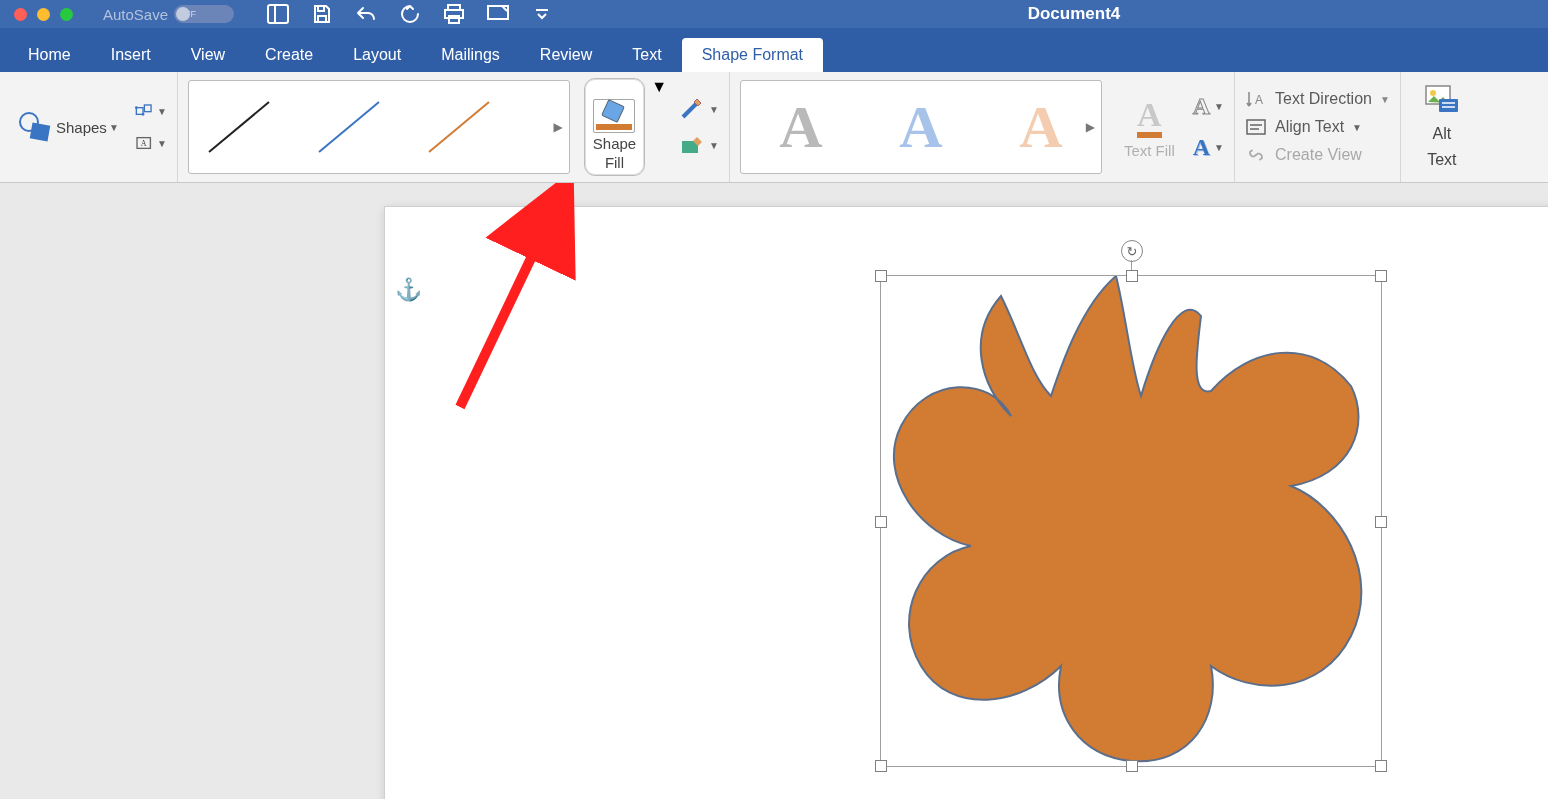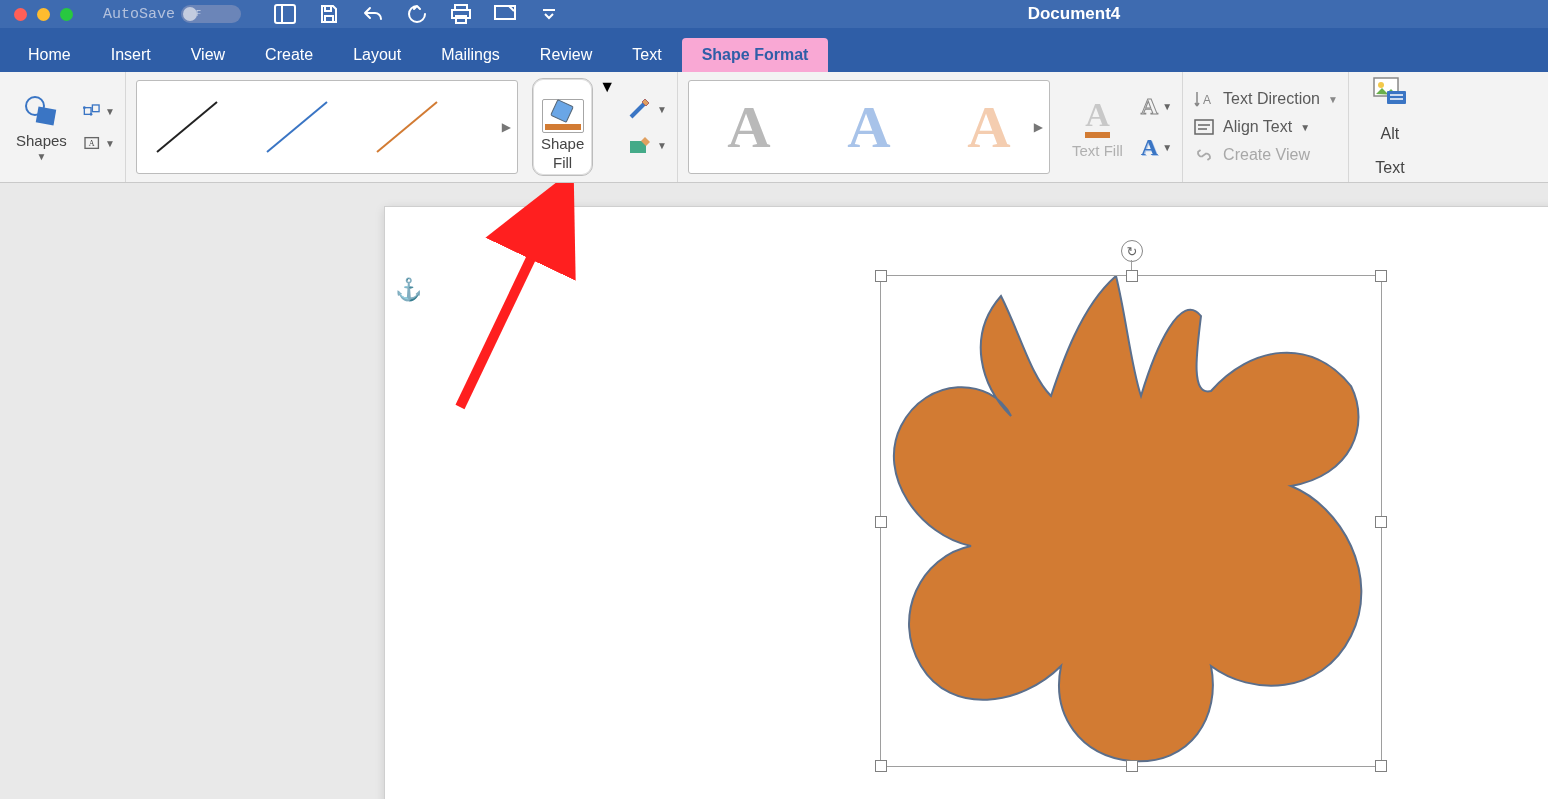--- a/index.html
+++ b/index.html
@@ -35,21 +35,20 @@
   .tl.green  { background:#28c840; }
 
   .autosave {
     margin-left: 30px;
     display: flex;
     align-items: center;
     gap: 6px;
     color:#b3c1dd;
     font-size:15px;
     font-weight:500;
-    font-family:Liberation Mono, monospace;
   }
   .switch {
     width: 52px; height: 18px;
     background: #6b85b8;
     border-radius: 10px;
     display:flex; align-items:center;
     padding:0 4px;
     color:#cfd8ea; font-size:9px;
     position:relative;
     justify-content: flex-start;
@@ -92,42 +91,42 @@
   .ribbon-tab {
     color:#fff;
     font-size:16px;
     padding: 8px 20px 8px 20px;
     border-top-left-radius:4px;
     border-top-right-radius:4px;
     white-space:nowrap;
     cursor:default;
   }
   .ribbon-tab.active {
-    background:#f9a8d4;
+    background:#ffffff;
     color:#2f5ea7;
-    font-weight:700;
+    font-weight:400;
   }
 
   
   .ribbon {
     height: 110px;
     background:#f3f3f3;
     border-bottom:1px solid #c9c9c9;
     display:flex;
     align-items:stretch;
   }
   .group {
     border-right:1px solid #d7d7d7;
     display:flex;
     align-items:center;
     padding:6px 10px;
   }
 
   .big-btn {
-    display:flex; flex-direction:column;
+    display:flex; 
     align-items:center;
     font-size:15px;
     color:#444;
     gap:2px;
     padding:4px 6px;
   }
   .big-btn .iconbox { width:38px; height:38px; display:flex; align-items:center; justify-content:center;}
   .big-btn .caret { font-size:10px; color:#666;}
   .stack { display:flex; flex-direction:column; gap:8px; align-items:center;}
   .hbtn { width:32px; height:24px; display:flex; align-items:center; justify-content:center;}
@@ -213,21 +212,21 @@
   }
   .vtxt {
     display:flex; flex-direction:column; gap:10px; font-size:16px; color:#5a5a5a;
   }
   .vtxt .row { display:flex; align-items:center; gap:8px; white-space:nowrap;}
   .vtxt .ic { width:22px; height:18px; display:flex; align-items:center; justify-content:center;}
 
   .alt-text {
     display:flex; flex-direction:column;
     align-items:center;
-    font-size:16px; color:#444; gap:16px;
+    font-size:16px; color:#444; gap:8px;
     padding:0 14px;
   }
 
   
   .doc-area {
     background:#e9e9e9;
     flex:1;
     position:relative;
     overflow:hidden;
   }

